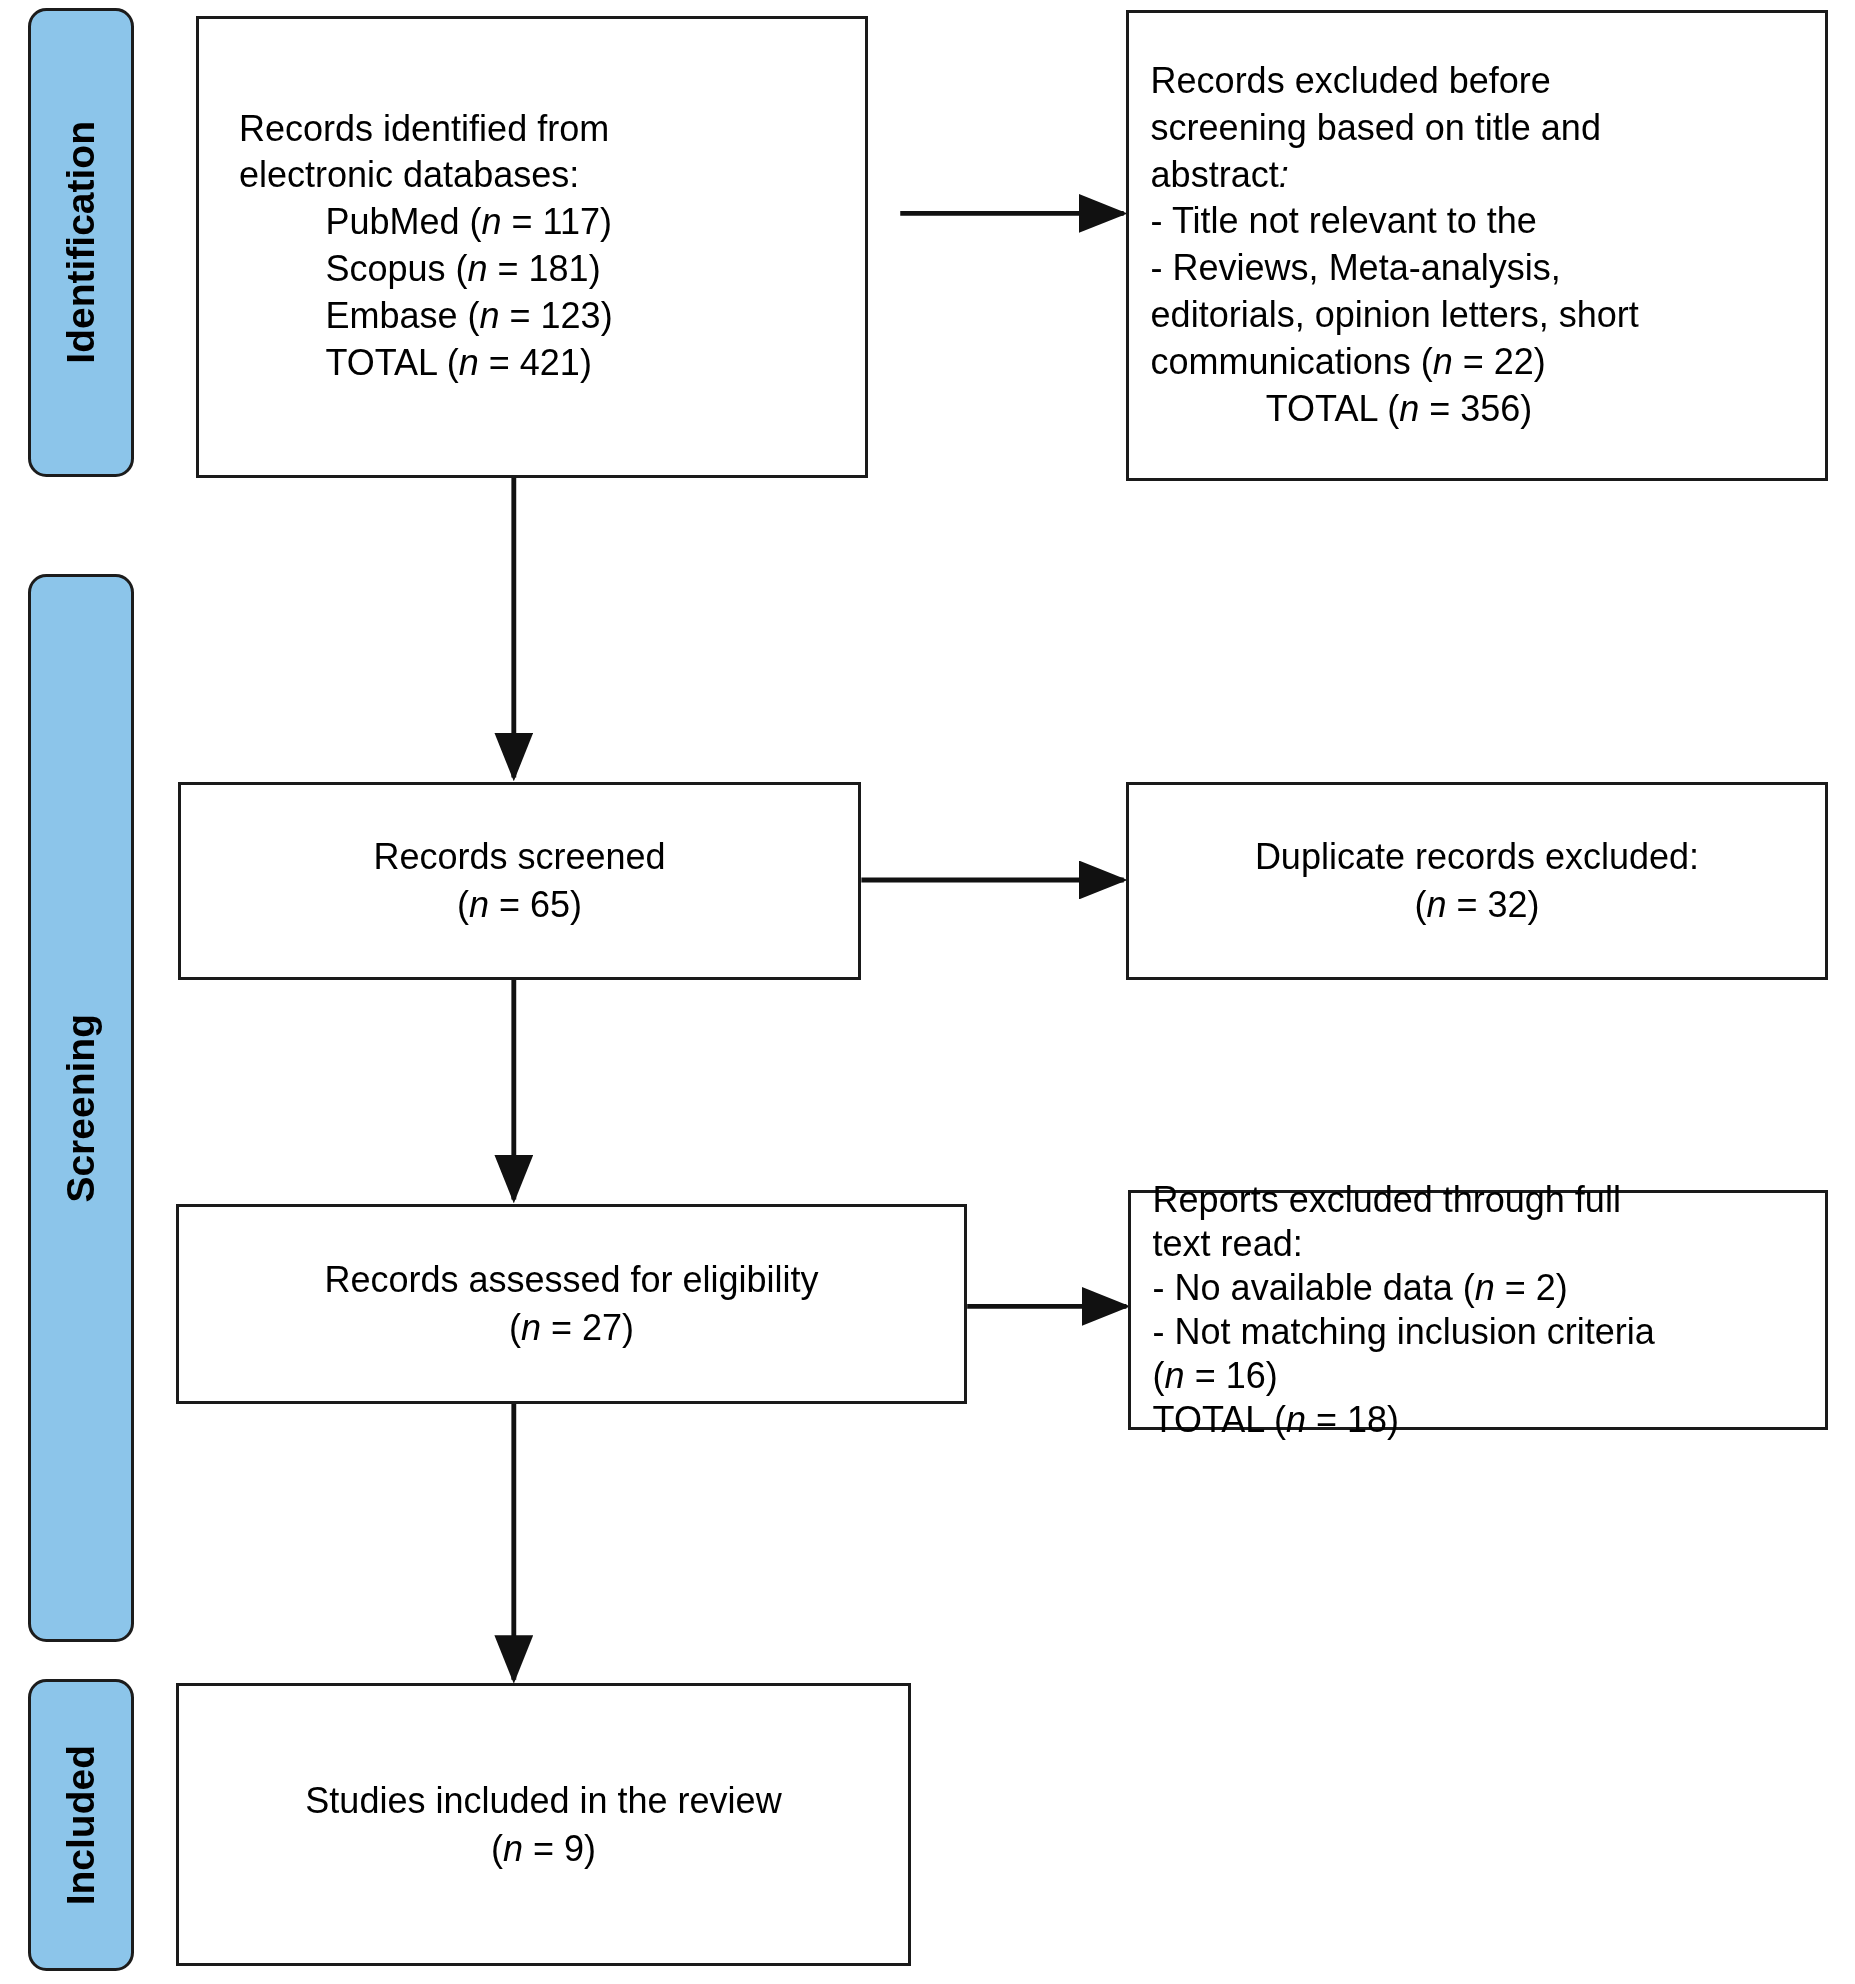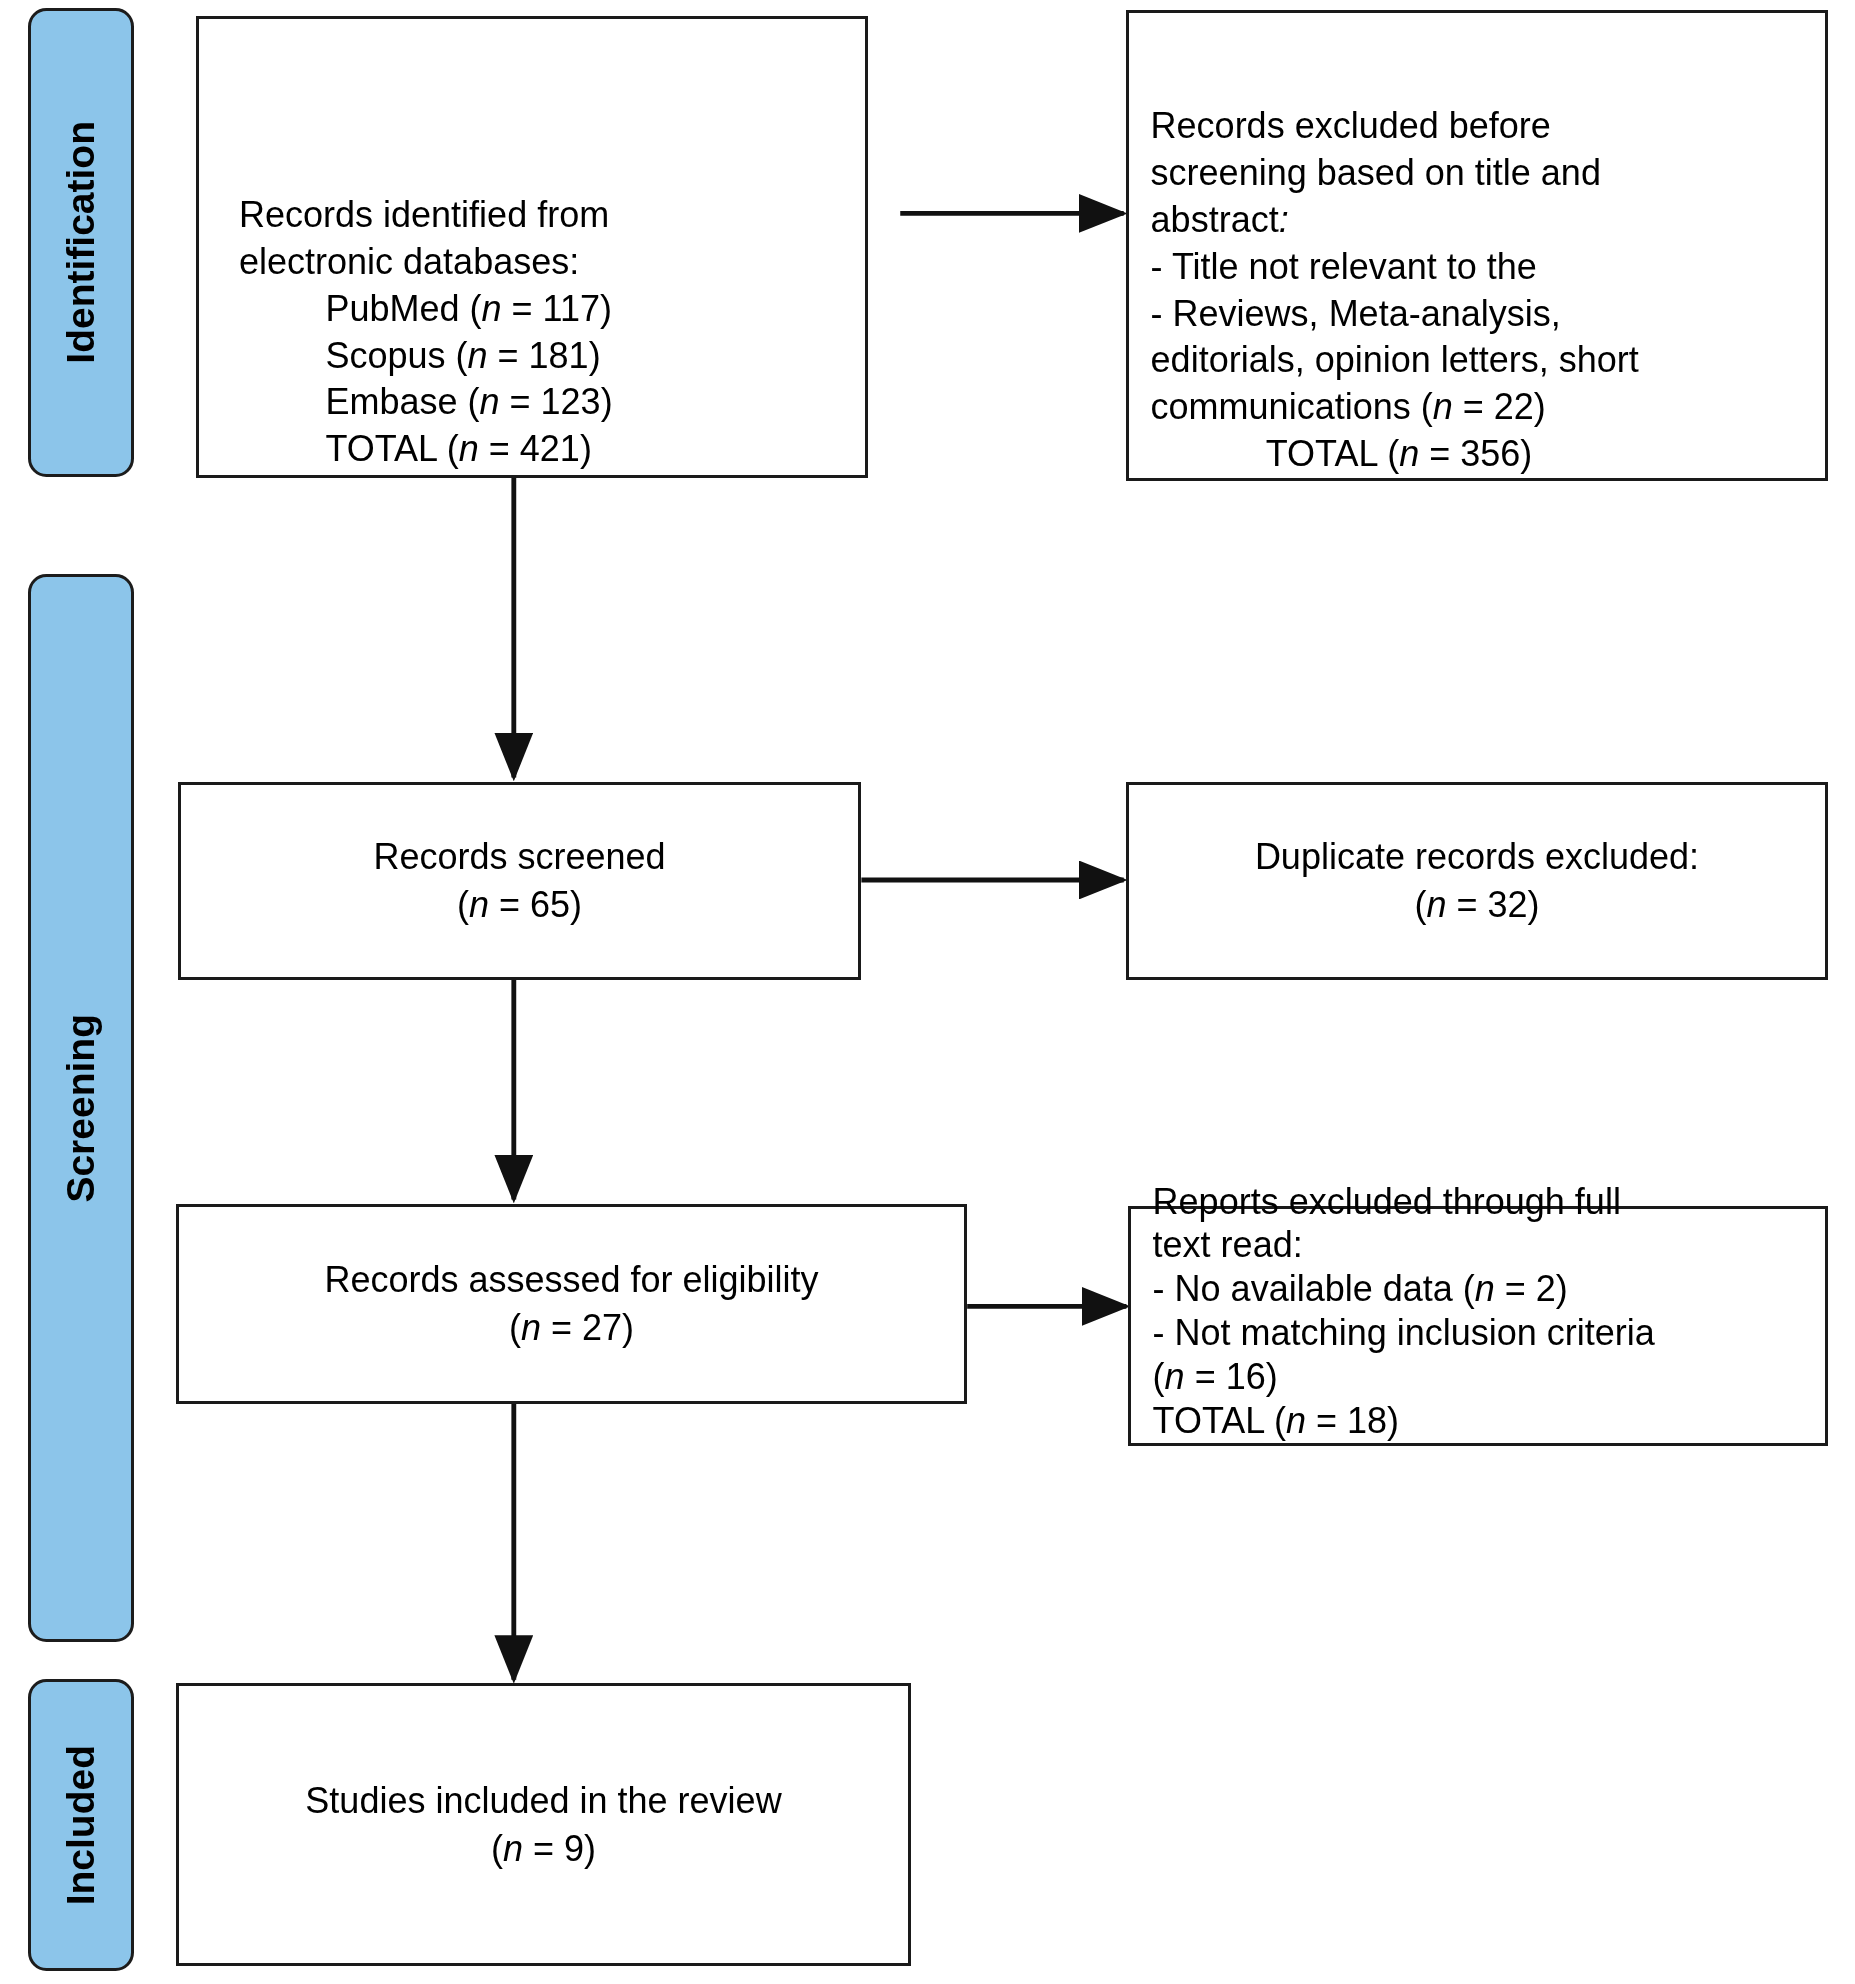--- a/index.html
+++ b/index.html
@@ -42,21 +42,21 @@
     position: absolute;
     background: #ffffff;
     border: 3.2px solid #1a1a1a;
     box-sizing: border-box;
     display: flex;
     flex-direction: column;
     justify-content: center;
     color: #000000;
   }
   .flow-box.centered { align-items: center; text-align: center; }
-  .flow-box.lefted   { align-items: flex-start; text-align: left; justify-content: flex-end; }
+  .flow-box.lefted   { align-items: flex-start; text-align: left; }
   .flow-box .line { display: block; white-space: nowrap; }
   .flow-box .wrapline { display: block; }
   .ital { font-style: italic; }
   .indent { padding-left: 2.4em; }
   .indent2 { padding-left: 3.2em; }
 
   
   #arrows {
     position: absolute;
     left: 0; top: 0;
@@ -150,21 +150,21 @@
     </span>
   </div>
 
   <div class="flow-box centered" style="left:176px; top:1204px; width:791px; height:200px; font-size:36px; line-height:1.32;">
     <span class="line">Records assessed for eligibility</span>
     <span class="line">
       <span>(</span><span class="ital">n</span><span> = </span><span>27</span><span>)</span>
     </span>
   </div>
 
-  <div class="flow-box lefted" style="left:1128px; top:1190px; width:700px; height:240px; padding:0 10.8px 0 21.6px; font-size:36px; line-height:1.22;margin-top:16px;">
+  <div class="flow-box lefted" style="left:1128px; top:1190px; width:700px; height:240px; padding:0 10.8px 0 21.6px; font-size:36px; line-height:1.22;">
     <span class="wrapline">Reports excluded through full</span>
     <span class="wrapline">text read:</span>
     <span class="wrapline">
       <span>- No available data (</span><span class="ital">n</span><span> = </span><span>2</span><span>)</span>
     </span>
     <span class="wrapline">- Not matching inclusion criteria</span>
     <span class="wrapline">
       <span>(</span><span class="ital">n</span><span> = </span><span>16</span><span>)</span>
     </span>
     <span class="wrapline">

